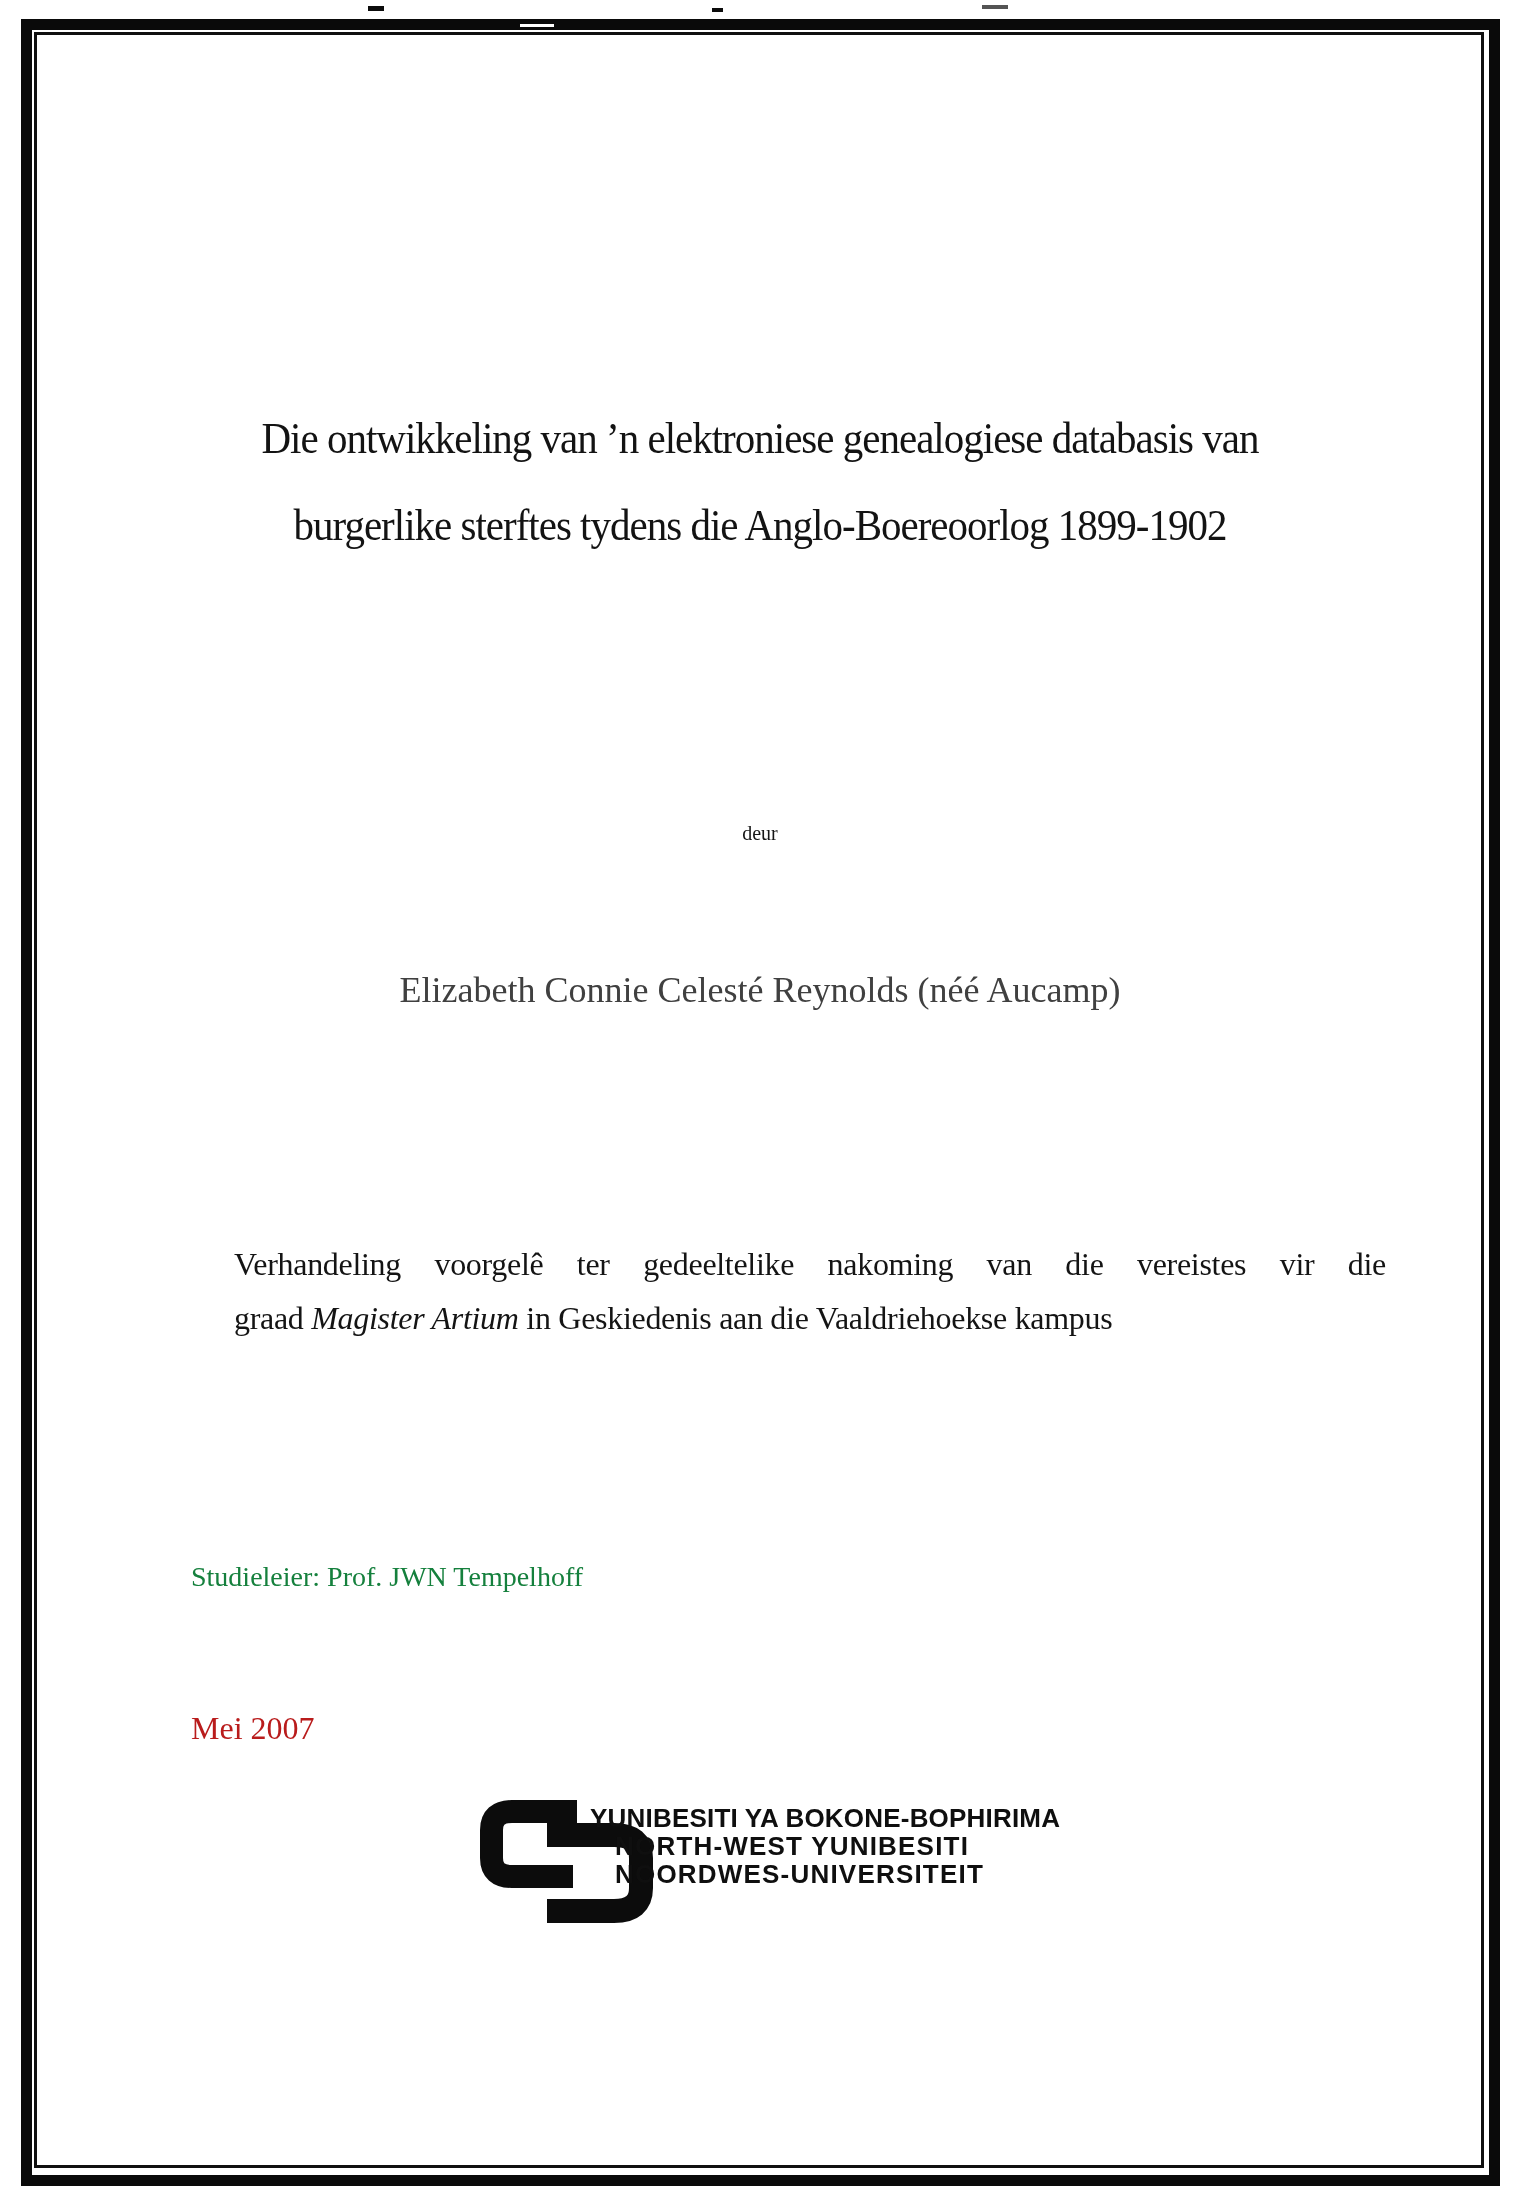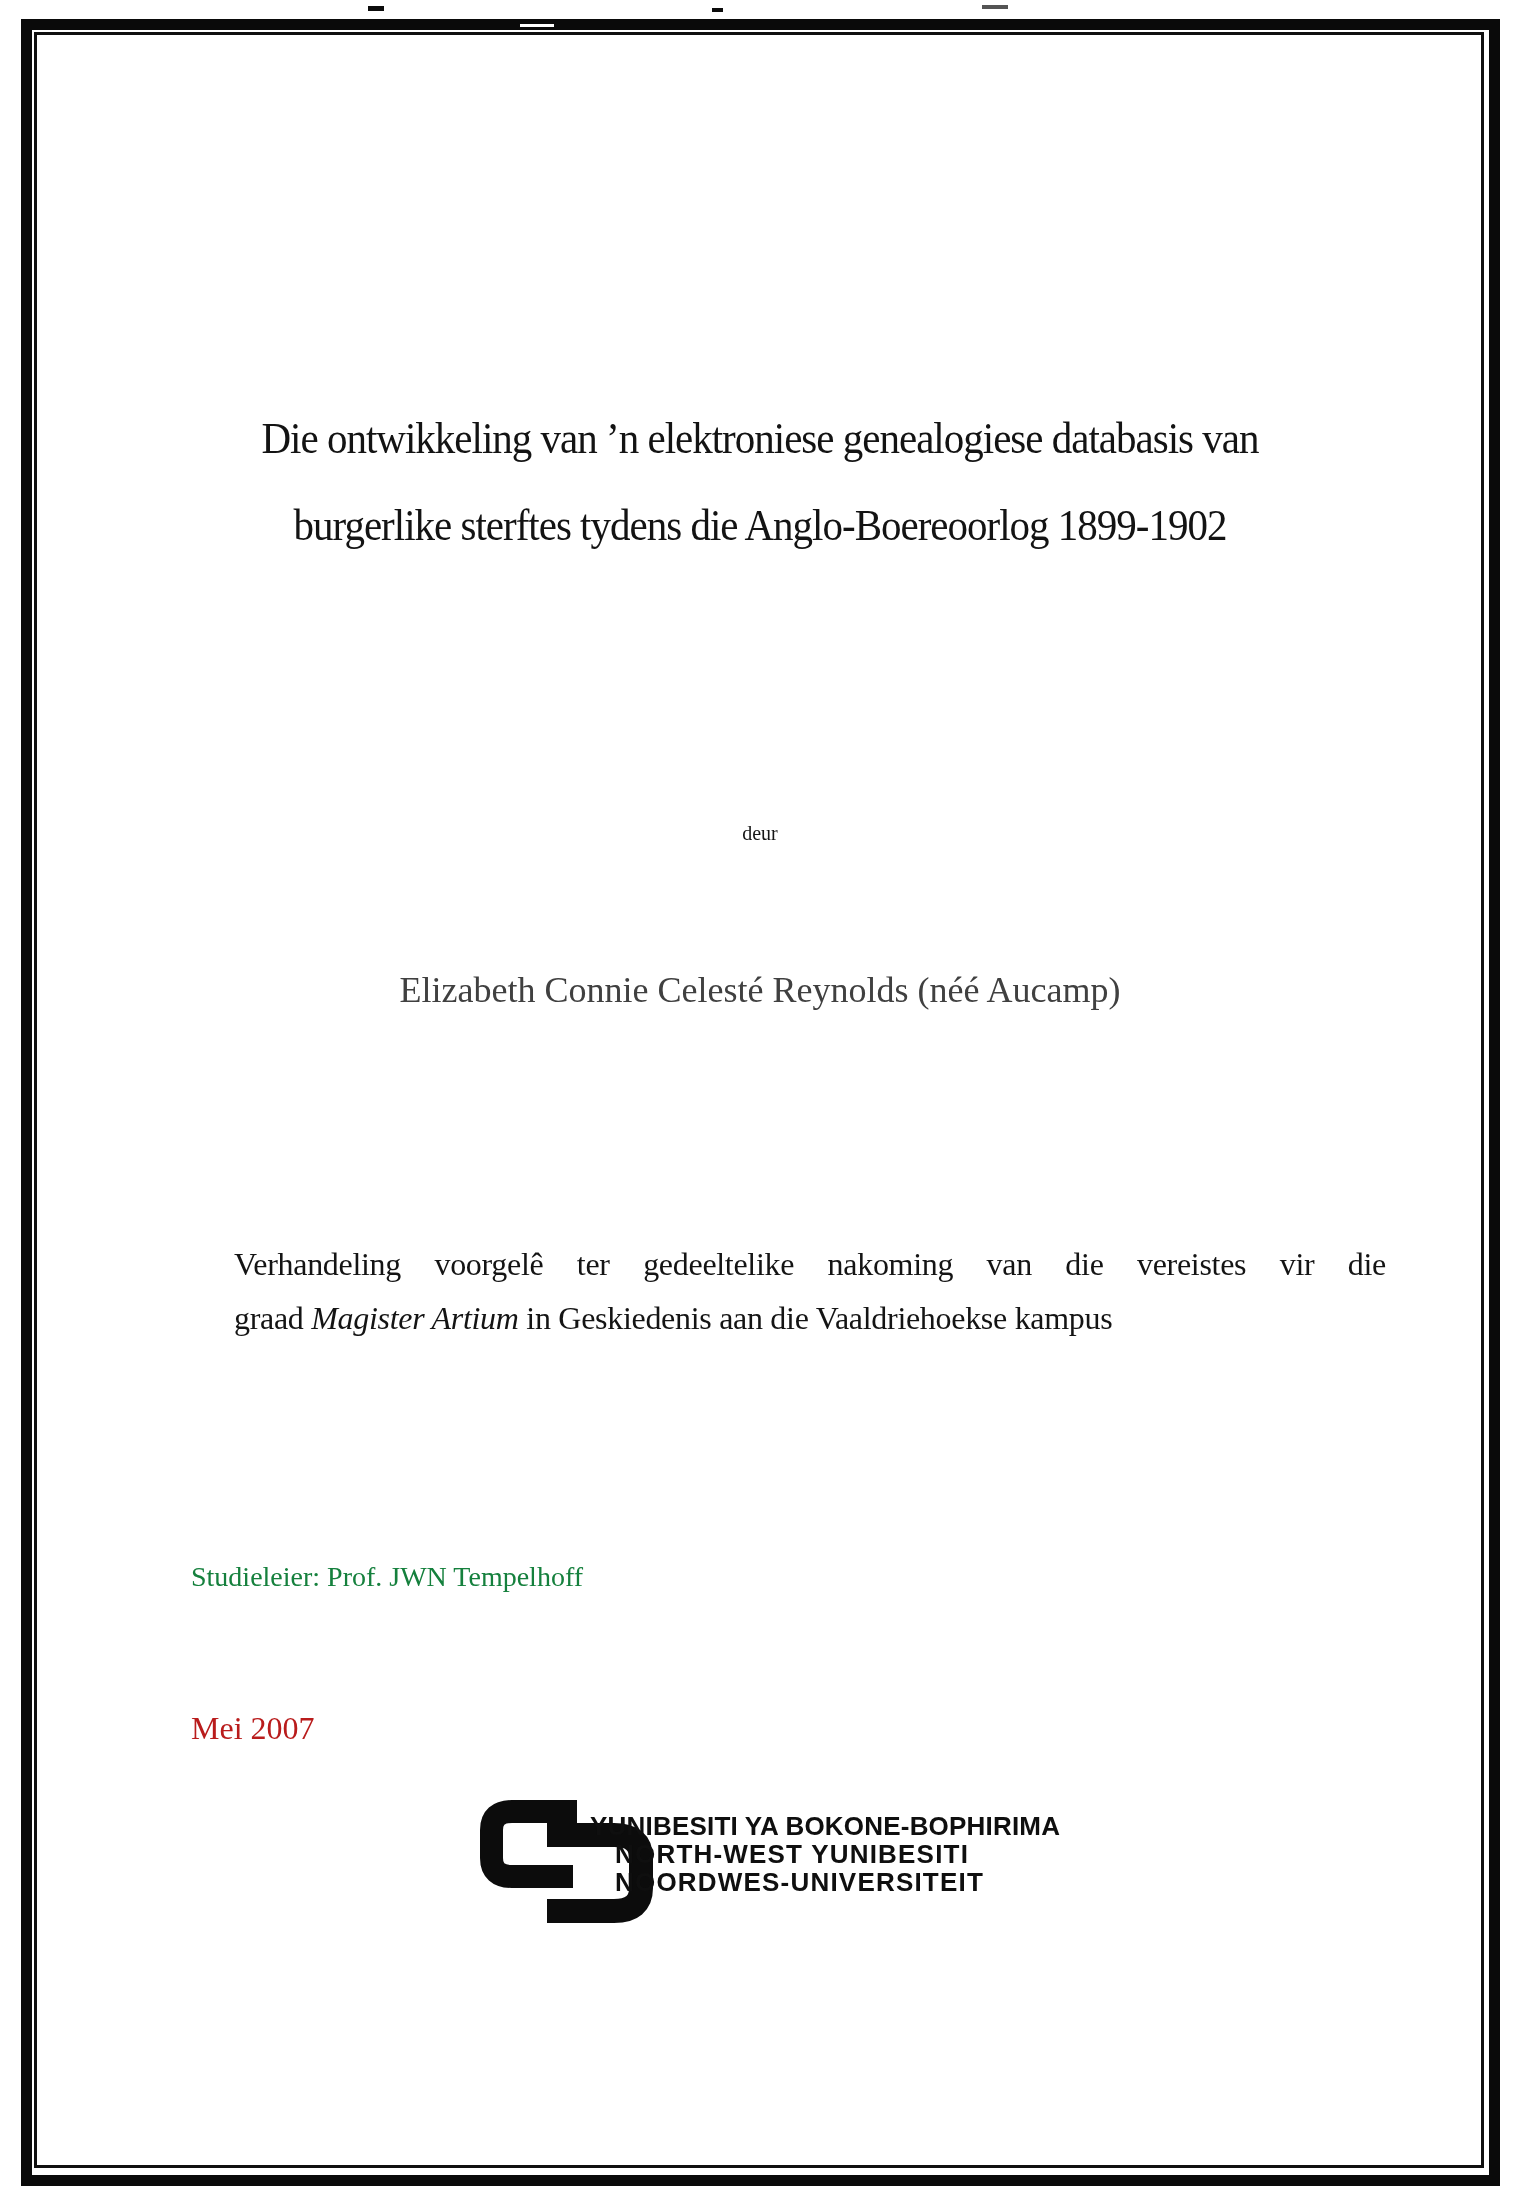--- a/index.html
+++ b/index.html
@@ -38,21 +38,21 @@
   .supervisor{position:absolute;left:191px;top:1556px;font-size:28px;line-height:42px;white-space:nowrap;color:#15803d;}
   .date{position:absolute;left:191px;top:1707px;font-size:32px;line-height:42px;white-space:nowrap;color:#b91c1c;}
   
   .logo{position:absolute;left:478px;top:1797px;width:620px;height:130px;}
   .logo-mark{position:absolute;left:2px;top:3px;width:178px;height:124px;}
   .logo-text{
     position:absolute;left:112px;top:7px;
     font-family:"Liberation Sans","DejaVu Sans",sans-serif;
     font-weight:700;font-size:26px;line-height:28px;color:#0f0f0f;white-space:nowrap;
   }
-  .logo-text .l1{letter-spacing:0.2px;margin-top:8px;}
+  .logo-text .l1{letter-spacing:0.2px;}
   .logo-text .l2,.logo-text .l3{margin-left:25px;letter-spacing:1.2px;}
 </style>
 </head>
 <body>
 
 <div class="outer-frame"></div>
 <div class="inner-frame"></div>
 
 <div class="speck" style="left:368px;top:6px;width:16px;height:5px;"></div>
 <div class="speck" style="left:712px;top:8px;width:11px;height:4px;"></div>

